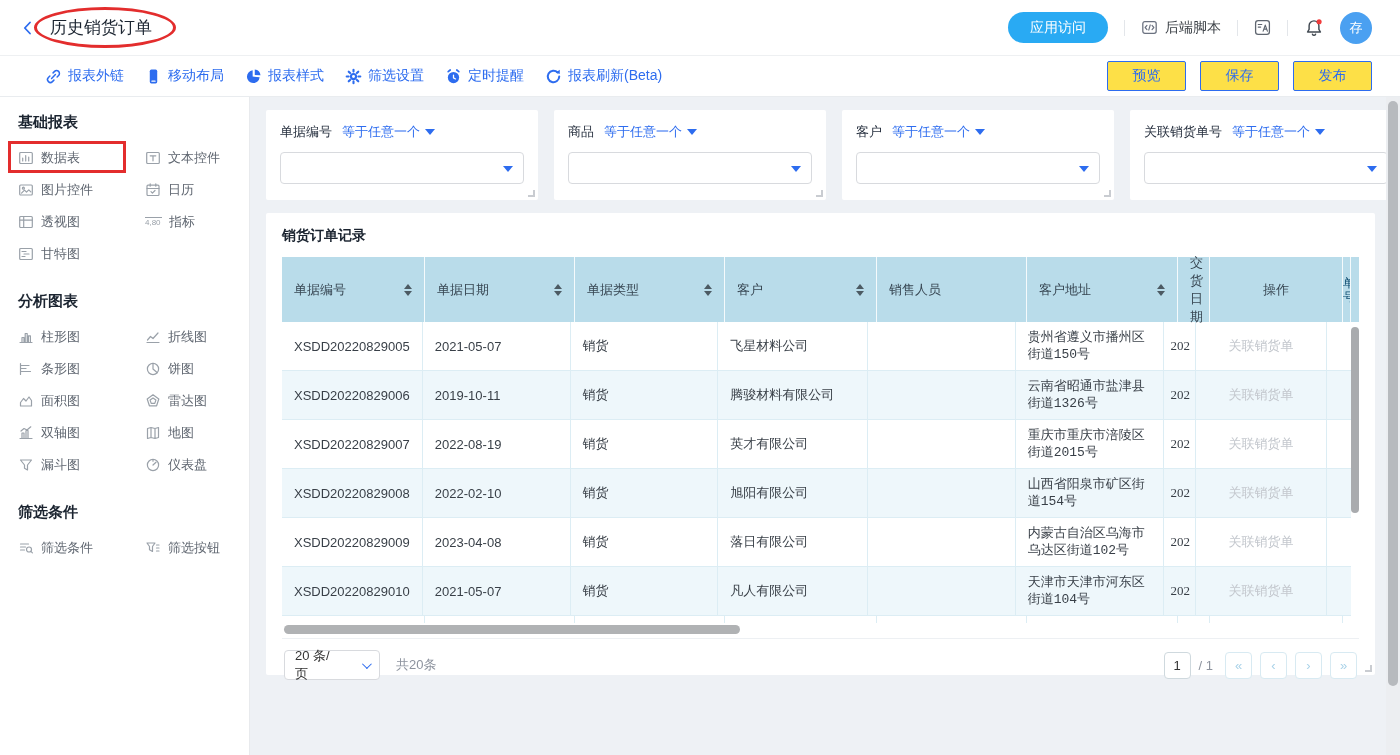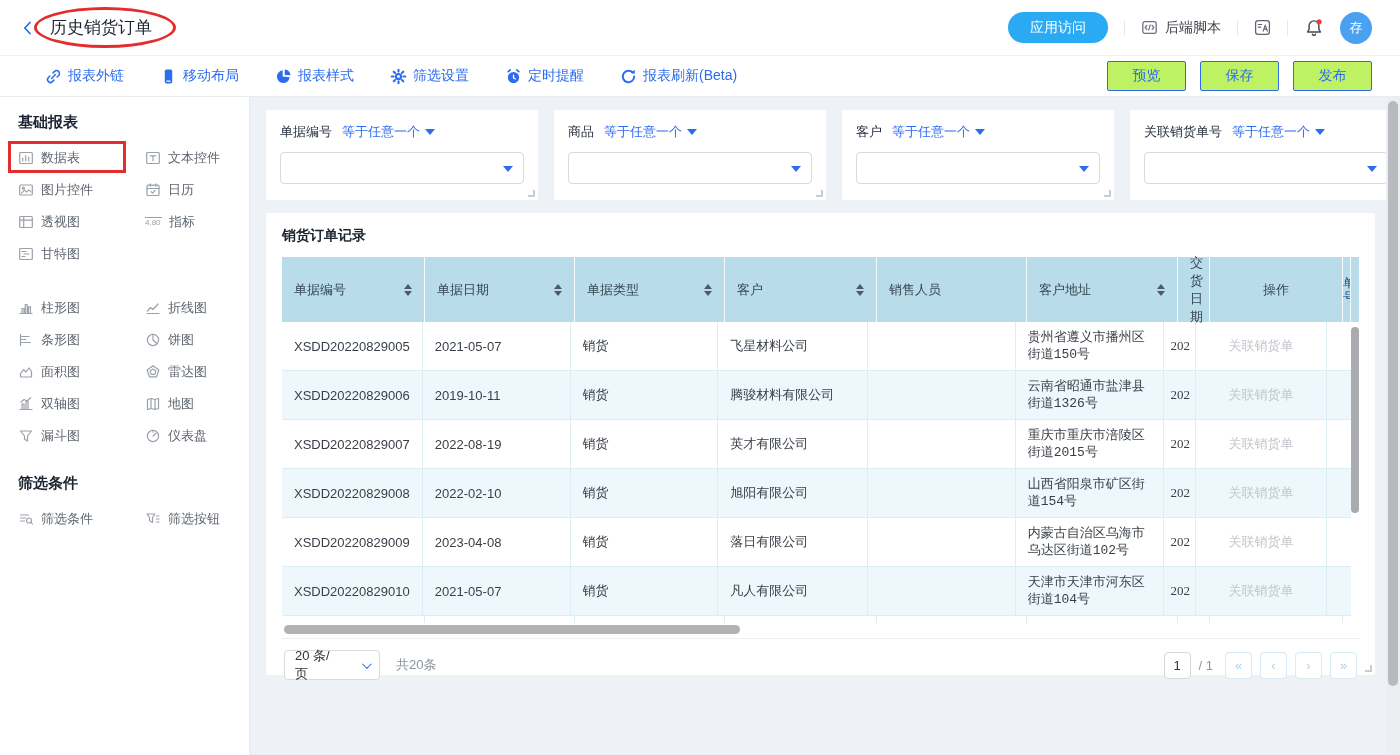--- a/index.html
+++ b/index.html
@@ -15,24 +15,24 @@
   .topbar-right { margin-left:auto; display:flex; align-items:center; gap:16px; }
   .pill-btn { height:31px; padding:0 22px; border:none; border-radius:16px; background:#29aaf3; color:#fff; font-size:14px; display:flex; align-items:center; cursor:pointer; font-family:inherit; }
   .tb-sep { width:1px; height:16px; background:#e3e6ea; }
   .tb-link { display:flex; align-items:center; gap:7px; font-size:14px; color:#3a3f45; cursor:pointer; }
   .icon16 { width:17px; height:17px; display:block; }
   .bell-wrap { position:relative; width:20px; height:20px; cursor:pointer; }
   .avatar { width:32px; height:32px; border-radius:50%; background:#4aa0f1; color:#fff; font-size:13px; display:flex; align-items:center; justify-content:center; cursor:pointer; }
 
   
   .toolbar { height:41px; background:#fff; border-bottom:1px solid #e9ecef; display:flex; align-items:center; padding:0 28px 0 45px; }
-  .tool-items { display:flex; align-items:center; gap:36px; }
+  .tool-items { display:flex; align-items:center; gap:21px; }
   .tool-item { display:flex; align-items:center; gap:6px; color:#2d6cef; font-size:14px; cursor:pointer; }
   .tool-btns { margin-left:auto; display:flex; gap:14px; }
-  .ol-btn { width:79px; height:30px; background:#bef264; border:1px solid #2d6cef; color:#2d6cef; border-radius:2px; font-size:14px; cursor:pointer; font-family:inherit; }
+  .ol-btn { width:79px; height:30px; background:#fde047; border:1px solid #2d6cef; color:#2d6cef; border-radius:2px; font-size:14px; cursor:pointer; font-family:inherit; }
 
   
   .content { position:absolute; top:97px; left:0; right:0; bottom:0; display:flex; }
   .sidebar { width:250px; background:#fff; border-right:1px solid #e8eaed; padding:16px 0 0 18px; flex:none; }
   .sec-title { font-size:15px; font-weight:bold; color:#1b2430; margin-bottom:10px; }
   .sec { margin-bottom:22px; }
   .item-grid { display:grid; grid-template-columns:127px 1fr; }
   .side-item { height:32px; display:flex; align-items:center; gap:7px; color:#5f6670; font-size:13px; cursor:pointer; position:relative; }
   .side-item svg { width:16px; height:16px; flex:none; }
   .sic { stroke:#9aa1a9; fill:none; stroke-width:1.2; stroke-linecap:round; stroke-linejoin:round; }
@@ -245,20 +245,21 @@
           <svg viewBox="0 0 16 16" class="sic">
               <rect x="1.7" y="2.5" width="12.6" height="11" rx="1"></rect>
               <path d="M4 5.5 H8 M6 8 H11 M4 10.5 H7"></path>
             </svg>
           <span>甘特图</span>
         </div>
       </div>
     </div>
 
     <div class="sec">
+      <div class="sec-title">分析图表</div>
       <div class="item-grid">
         <div class="side-item">
           <svg viewBox="0 0 16 16" class="sic">
               <path d="M2 13.5 H14 M4 13 V8.5 H6 V13 M7.2 13 V4.5 H9.2 V13 M10.4 13 V6.8 H12.4 V13"></path>
             </svg>
           <span>柱形图</span>
         </div>
         <div class="side-item">
           <svg viewBox="0 0 16 16" class="sic">
               <path d="M2 13.5 H14 M2.5 11 L5.5 7.5 L8 9.5 L13 4"></path>

